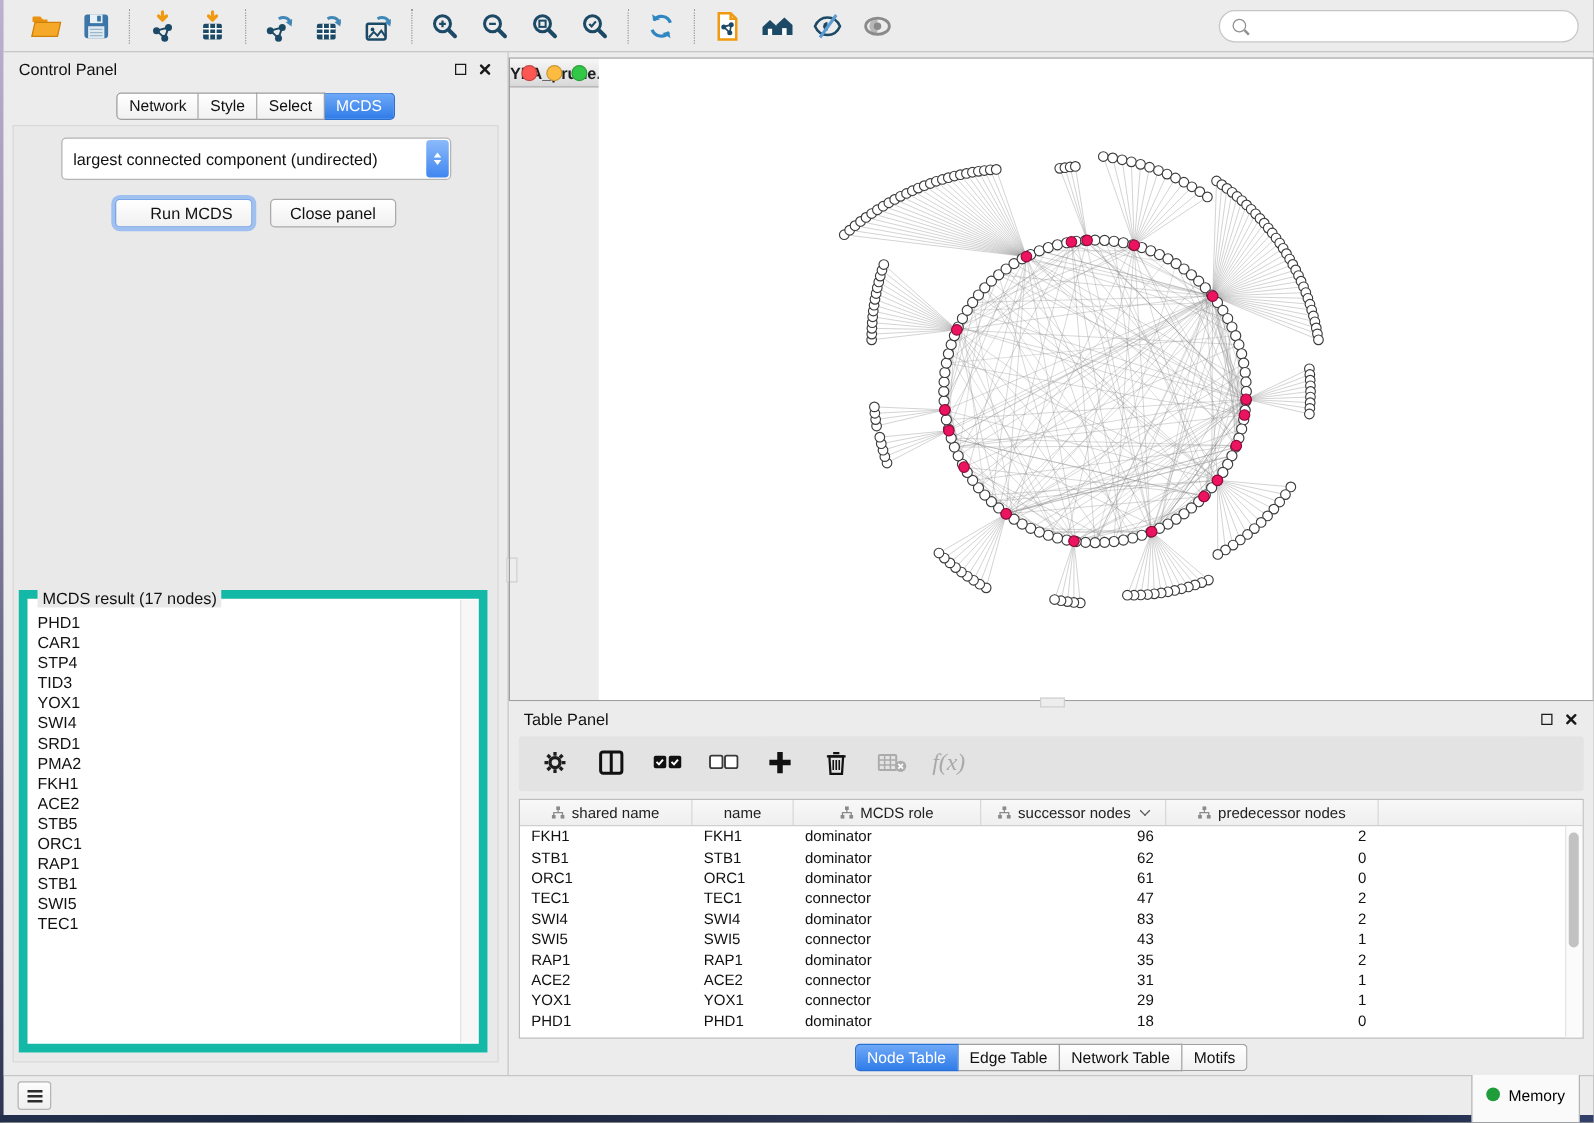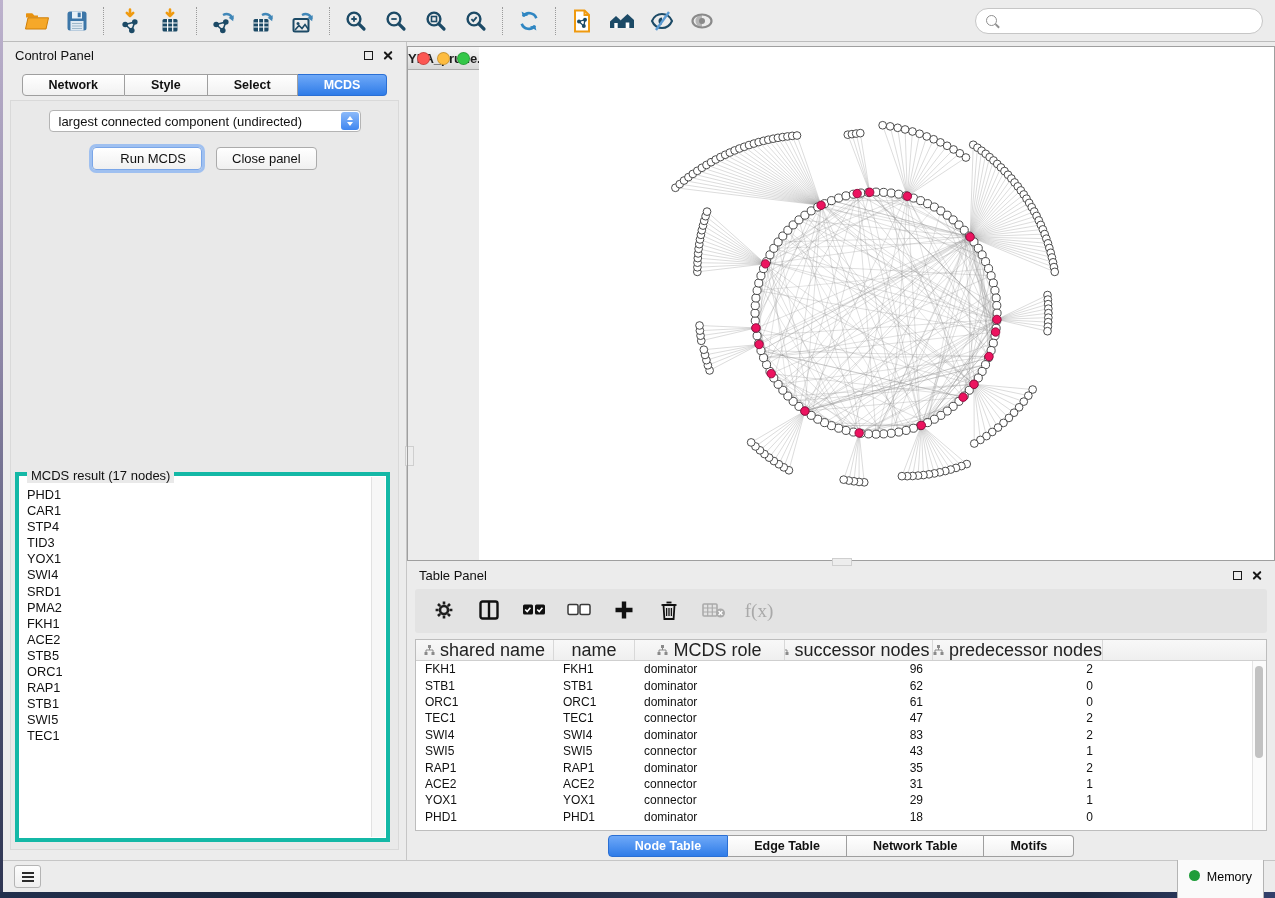--- a/index.html
+++ b/index.html
@@ -31,40 +31,40 @@
   .panel-header{height:26px;display:flex;align-items:center;padding:0 12px;}
   .panel-title{font-size:13px;}
   .win-btns{margin-left:auto;display:flex;gap:10px;align-items:center;}
   .float-btn{width:9px;height:9px;border:1.6px solid #1a1a1a;background:transparent;padding:0;}
   .x-icon{position:relative;width:11px;height:11px;border:none;background:transparent;padding:0;}
   .x-icon::before,.x-icon::after{content:"";position:absolute;left:4.4px;top:0;width:2.4px;height:11px;background:#1a1a1a;border-radius:1px;}
   .x-icon::before{transform:rotate(45deg);} .x-icon::after{transform:rotate(-45deg);}
 
   .seg{display:flex;}
   .seg-item{border:1px solid #9f9f9f;border-left:none;background:linear-gradient(#ffffff,#f1f1f1);
-      padding:3px 26px;font-size:12.5px;color:#111;cursor:default;font-weight:bold;}
+      padding:3px 9px;font-size:12.5px;color:#111;cursor:default;}
   .seg-item:first-child{border-left:1px solid #9f9f9f;border-radius:4px 0 0 4px;}
   .seg-item:last-child{border-radius:0 4px 4px 0;}
   .seg-item.active{background:linear-gradient(#6fa9f8,#2f7ce8);color:#fff;border-color:#2a6fd4;}
   .cp-tabs{display:flex;justify-content:center;margin-top:6px;}
 
   .cp-content{flex:1;margin:4px 7px 10px 7px;background:#e9e9e9;border:1px solid #d9d9d9;position:relative;}
   .opt-label{text-align:center;margin-top:19px;font-size:13px;}
-  .select{width:312px;height:22px;margin:9px auto 0;background:#fff;border:1px solid #b4b4b4;border-radius:4px;
+  .select{width:312px;height:34px;margin:9px auto 0;background:#fff;border:1px solid #b4b4b4;border-radius:4px;
       display:flex;align-items:center;position:relative;padding-left:9px;font-size:13px;box-sizing:border-box;}
   .stepper{position:absolute;right:1px;top:1px;bottom:1px;width:18px;border-radius:3px;
       background:linear-gradient(#8cbafa,#3f86f0);display:flex;flex-direction:column;align-items:center;justify-content:center;gap:2px;}
   .tri-up{width:0;height:0;border-left:3.5px solid transparent;border-right:3.5px solid transparent;border-bottom:4.5px solid #fff;}
   .tri-down{width:0;height:0;border-left:3.5px solid transparent;border-right:3.5px solid transparent;border-top:4.5px solid #fff;}
   .btn-row{display:flex;justify-content:center;gap:14px;margin-top:15px;}
   .mac-btn{background:linear-gradient(#ffffff,#f0f0f0);border:1px solid #ababab;border-radius:4px;
       padding:3px 15px;font-size:13px;color:#111;}
   .focus-ring{box-shadow:0 0 0 3px rgba(110,165,245,.6);border-color:#7aa6e8;padding-left:27px;}
 
-  .groupbox{position:absolute;left:4px;right:8px;top:371px;bottom:7px;border:4px solid #14b8a6;background:#fff;}
+  .groupbox{position:absolute;left:4px;right:8px;top:371px;bottom:7px;border:7px solid #14b8a6;background:#fff;}
   .gb-title{position:absolute;top:-8px;left:8px;background:#e9e9e9;padding:0 4px;font-size:13px;}
   .gb-scroll{position:absolute;top:1px;right:1px;bottom:1px;width:13px;background:#f7f7f7;border-left:1px solid #e2e2e2;}
   .gb-list{position:absolute;left:8px;right:18px;top:11px;bottom:2px;overflow:hidden;
       font-size:12.8px;line-height:16.1px;list-style:none;margin:0;padding:0;}
 
   
   .right-col{flex:1;display:flex;flex-direction:column;min-width:0;}
   .network-frame{height:519px;flex:0 0 519px;position:relative;background:#ececec;border-left:1px solid #c6c6c6;box-sizing:border-box;}
   .nf-inner{position:absolute;left:0;top:4px;right:0;bottom:0;border:1px solid #9f9f9f;display:flex;flex-direction:row;}
   .nf-titlebar{height:22px;background:linear-gradient(#f7f7f7,#d8d8d8);border-bottom:1px solid #ababab;
@@ -78,27 +78,27 @@
   .grip-v{position:absolute;left:-2px;top:404px;width:7px;height:18px;background:#ededed;border:1px solid #cfcfcf;}
   .grip-h{position:absolute;top:-3px;left:calc(50% - 9px);width:18px;height:6px;background:#ededed;border:1px solid #cfcfcf;}
 
   
   .table-panel{flex:1;position:relative;background:#ececec;border-left:1px solid #c6c6c6;
       display:flex;flex-direction:column;box-sizing:border-box;min-height:0;}
   .tp-header{height:28px;display:flex;align-items:center;padding:0 12px;flex:0 0 28px;}
   .tp-toolbar{height:44px;margin:0 8px;background:#e3e3e3;border-radius:3px;display:flex;align-items:center;
       gap:21px;padding:0 17px;flex:0 0 44px;}
   .tp-tool{width:24px;height:24px;display:flex;align-items:center;justify-content:center;background:none;border:none;padding:0;}
-  .fx-label{font-family:"Liberation Serif",serif;font-size:19px;color:#a9a9a9;}
+  .fx-label{font-family:"Liberation Serif",serif;font-style:italic;font-size:19px;color:#a9a9a9;}
   .tp-tablewrap{margin:6px 8px 0 8px;height:190px;flex:0 0 190px;background:#fff;border:1px solid #bdbdbd;
       position:relative;overflow:hidden;}
   .tp-thead{display:grid;grid-template-columns:138px 81px 150px 148px 170px 1fr;height:20px;
       background:linear-gradient(#f8f8f8,#efefef);border-bottom:1px solid #cfcfcf;}
   .th{display:flex;align-items:center;justify-content:center;gap:5px;border-right:1px solid #d8d8d8;
-      font-size:18px;color:#222;overflow:hidden;white-space:nowrap;}
+      font-size:12px;color:#222;overflow:hidden;white-space:nowrap;}
   .th:last-child{border-right:none;}
   .sort-chev{width:5px;height:5px;border-right:1.5px solid #555;border-bottom:1.5px solid #555;
       transform:rotate(45deg) translate(-1px,-1px);display:inline-block;margin-left:3px;}
   .tr{display:grid;grid-template-columns:138px 81px 150px 148px 170px 1fr;height:16.4px;align-items:center;font-size:12px;}
   .td{padding-left:9px;overflow:hidden;white-space:nowrap;}
   .td.num{text-align:right;padding-left:0;padding-right:10px;}
   .tp-scroll{position:absolute;top:21px;right:0;bottom:0;width:13px;background:#fbfbfb;border-left:1px solid #e4e4e4;}
   .tp-thumb{position:absolute;top:5px;left:2px;width:8px;height:92px;background:#c2c2c2;border-radius:5px;}
   .tp-tabs{display:flex;justify-content:center;margin-top:4px;}
 

